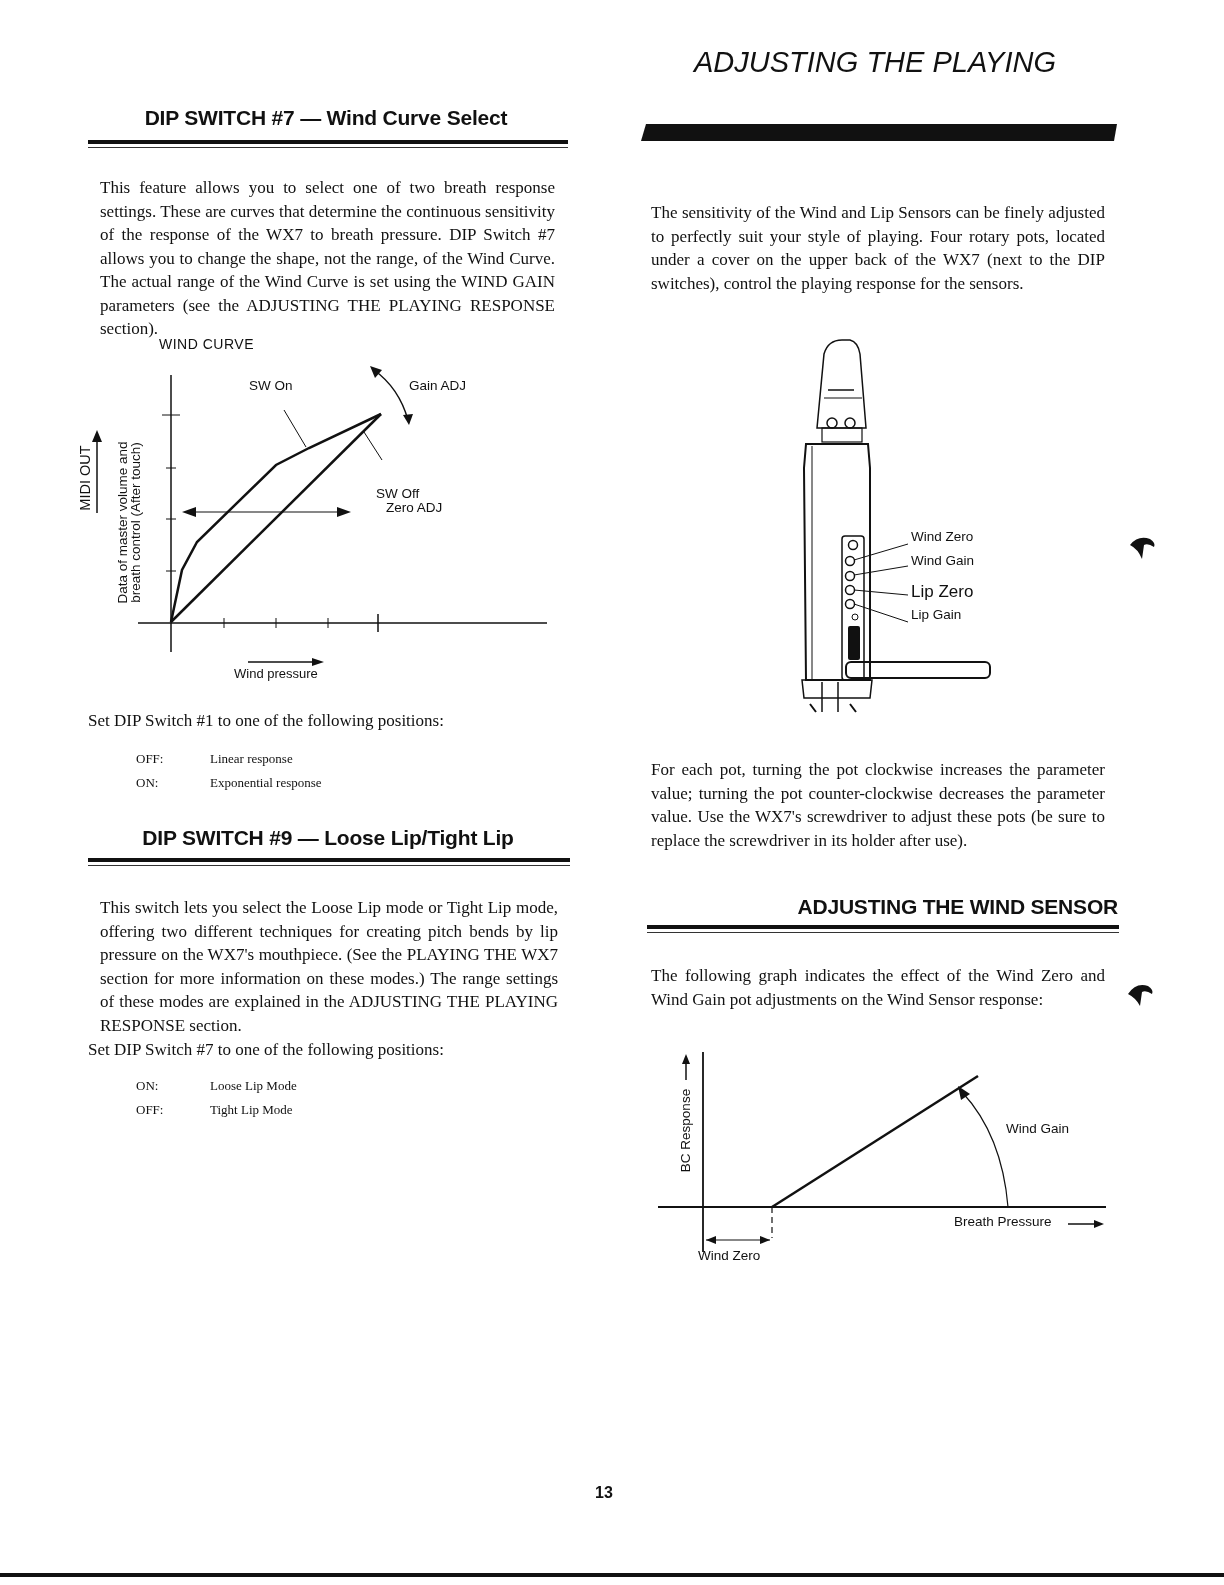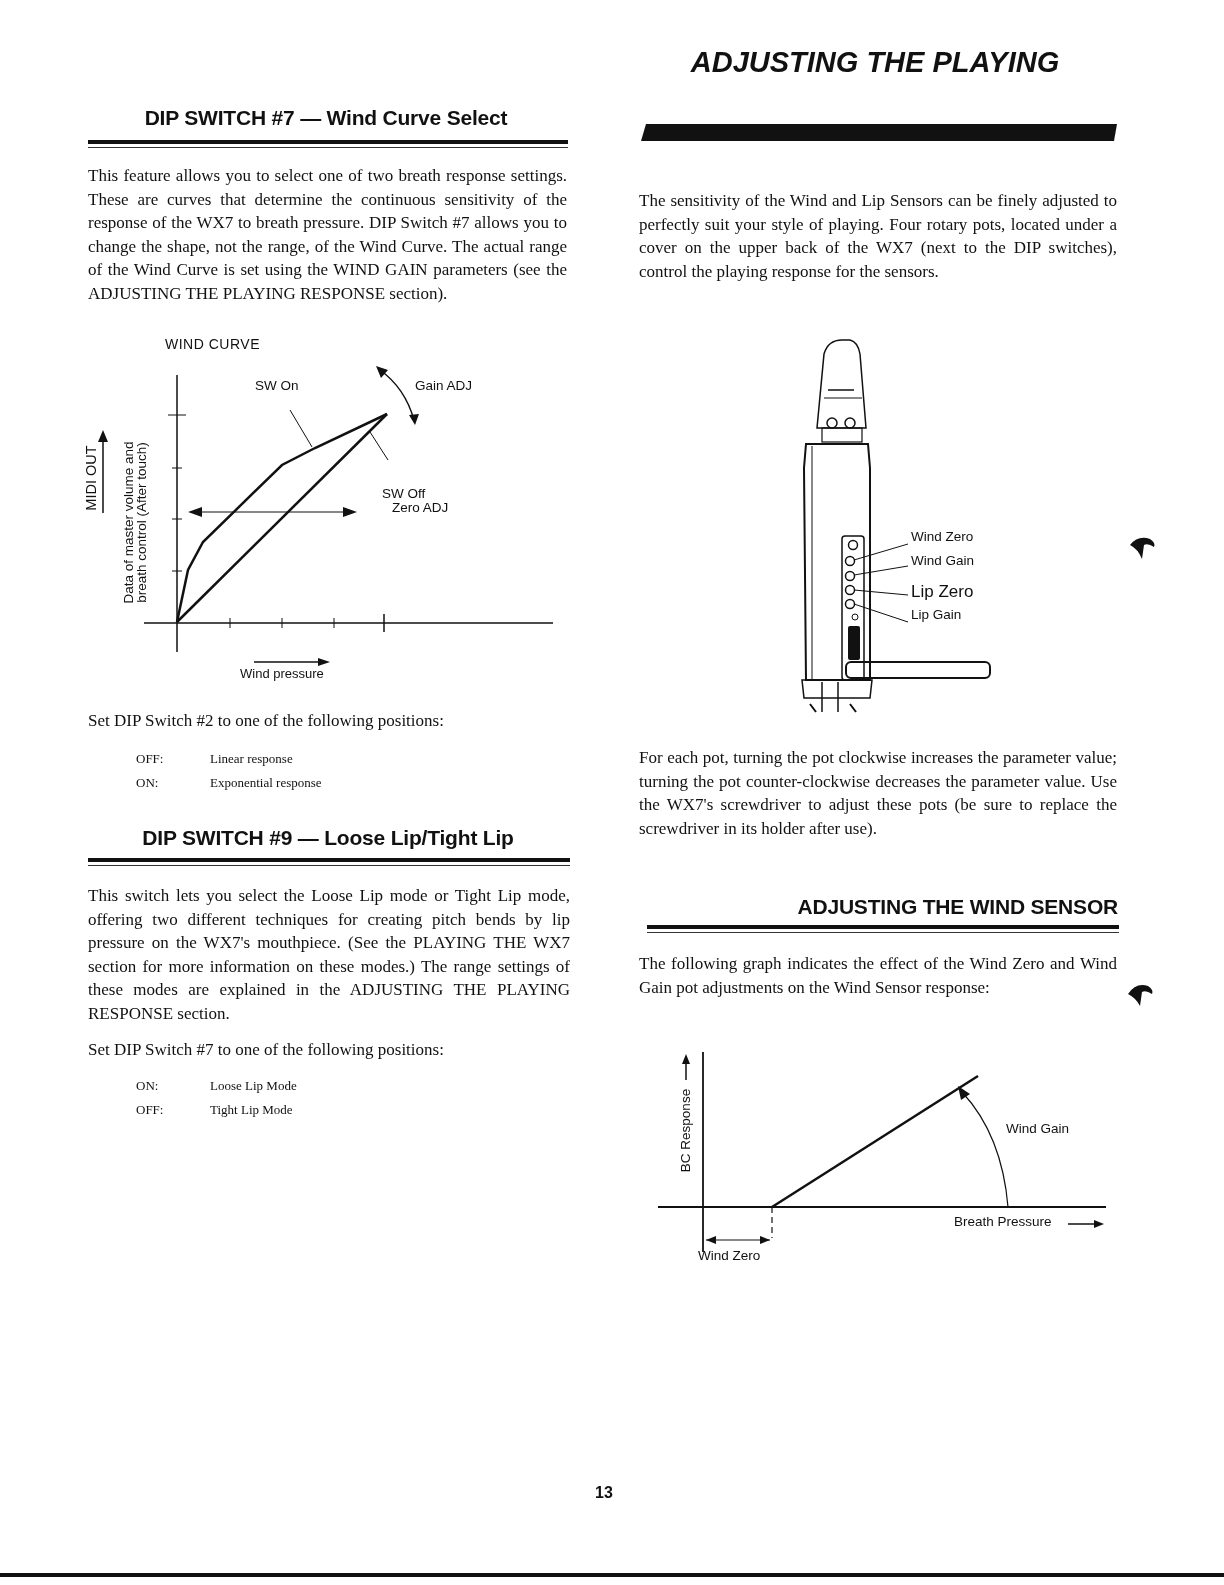--- a/index.html
+++ b/index.html
@@ -3,38 +3,38 @@
 <meta charset="utf-8">
 <style>
   html, body { margin:0; padding:0; background:#fff; }
   body { width:1224px; height:1585px; position:relative; overflow:hidden; color:#111; }
   .serif { font-family: "Liberation Serif", "DejaVu Serif", serif; }
   .abs { position:absolute; }
   .h2 { font-family:"Liberation Sans", sans-serif; font-weight:bold; font-size:21px; text-align:center; letter-spacing:-0.2px; }
   .rule-thick { position:absolute; height:4px; background:#111; }
   .rule-thin { position:absolute; height:1px; background:#333; }
   .para { position:absolute; font-family:"Liberation Serif", serif; font-size:17px; line-height:23.5px; text-align:justify; }
-  .para p { margin:0; }
+  .para p { margin:12px; }
   .opt-row { display:flex; font-family:"Liberation Serif", serif; font-size:13px; line-height:24px; }
   .opt-key { width:74px; }
   .lbl { font-family:"Liberation Sans", sans-serif; font-size:13.5px; position:absolute; white-space:nowrap; }
-  .title-big { font-family:"Liberation Sans", sans-serif; font-weight:bold; font-style:italic; font-size:29px; line-height:36px; text-align:center; }
+  .title-big { font-family:"Liberation Sans", sans-serif; font-weight:normal; font-style:italic; font-size:29px; line-height:36px; text-align:center; }
 </style>
 </head>
 <body>
 
 <div class="abs h2" style="left:86px; top:106px; width:480px;">DIP SWITCH #7 — Wind Curve Select</div>
 <div class="rule-thick" style="left:88px; top:140px; width:480px;"></div>
 <div class="rule-thin" style="left:88px; top:147px; width:480px;"></div>
 
 <div class="para" style="left:88px; top:164px; width:479px;">
   <p>This feature allows you to select one of two breath response settings.  These are curves that determine the continuous sensitivity of the response of the WX7 to breath pressure. DIP Switch #7 allows you to change the shape, not the range, of the Wind Curve. The actual range of the Wind Curve is set using the WIND GAIN parameters (see the ADJUSTING THE PLAYING RESPONSE section).</p>
 </div>
 
-<div style="position:absolute; left:70px; top:330px; width:500px; height:360px;">
+<div style="position:absolute; left:64px; top:330px; width:500px; height:360px;">
   <div class="lbl" style="left:95px; top:6px; font-size:14px; letter-spacing:0.5px;">WIND CURVE</div>
   <svg width="500" height="360" style="position:absolute; left:0; top:0;">
 
     <line x1="107" y1="45" x2="107" y2="322" stroke="#111" stroke-width="1.5"></line>
     <line x1="74" y1="293" x2="483" y2="293" stroke="#111" stroke-width="1.5"></line>
 
     <line x1="98" y1="85" x2="116" y2="85" stroke="#111" stroke-width="1"></line>
     <line x1="102" y1="138" x2="112" y2="138" stroke="#111" stroke-width="1"></line>
     <line x1="102" y1="189" x2="112" y2="189" stroke="#111" stroke-width="1"></line>
     <line x1="102" y1="241" x2="112" y2="241" stroke="#111" stroke-width="1"></line>
@@ -69,21 +69,21 @@
   <div class="lbl" style="left:185px; top:48px;">SW On</div>
   <div class="lbl" style="left:345px; top:48px;">Gain ADJ</div>
   <div class="lbl" style="left:312px; top:128px;margin-top:28px;">SW Off</div>
   <div class="lbl" style="left:294px; top:170px;margin-left:28px;">Zero ADJ</div>
   <div class="lbl" style="left:170px; top:336px; font-size:13px;">Wind pressure</div>
   <div class="lbl" style="left:-12px; top:140px; transform:rotate(-90deg); font-size:14.5px;">MIDI OUT</div>
   <div class="lbl" style="left:-32px; top:185px; transform:rotate(-90deg); font-size:13.5px; width:180px; text-align:center;">Data of master volume and</div>
   <div class="lbl" style="left:-19px; top:185px; transform:rotate(-90deg); font-size:13.5px; width:180px; text-align:center;">breath control (After touch)</div>
 </div>
 
-<div class="abs serif" style="left:88px; top:711px; font-size:17px;">Set DIP Switch #2 to one of the following positions:</div>
+<div class="abs serif" style="left:88px; top:711px; font-size:17px;">Set DIP Switch #1 to one of the following positions:</div>
 <div class="abs" style="left:136px; top:747px;">
   <div class="opt-row">
     <span class="opt-key">OFF:</span>
     <span>Linear response</span>
   </div>
   <div class="opt-row">
     <span class="opt-key">ON:</span>
     <span>Exponential response</span>
   </div>
 </div>

